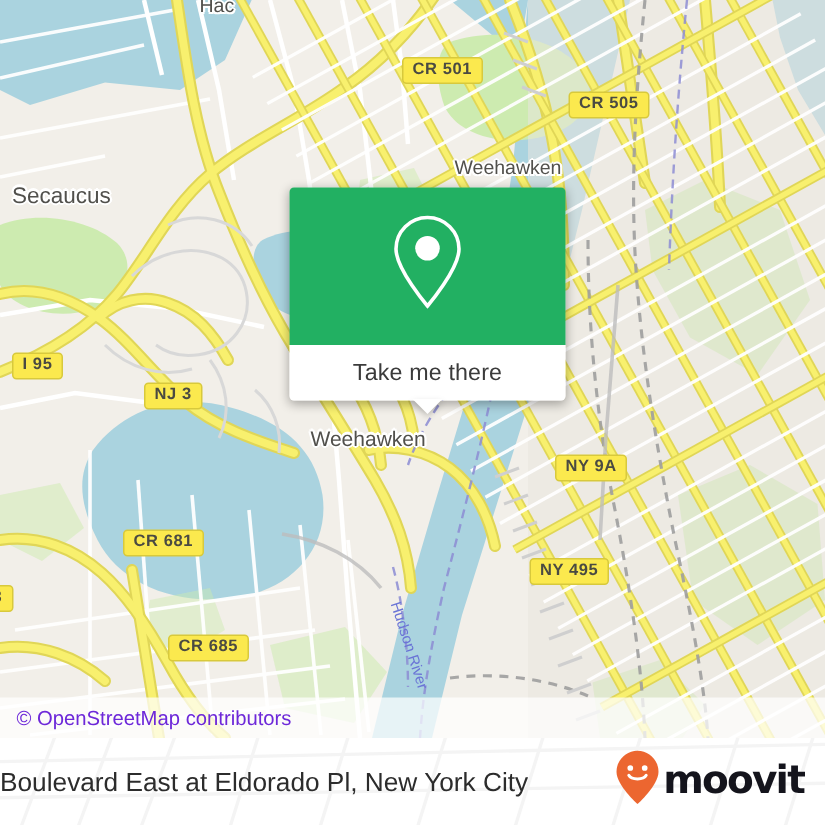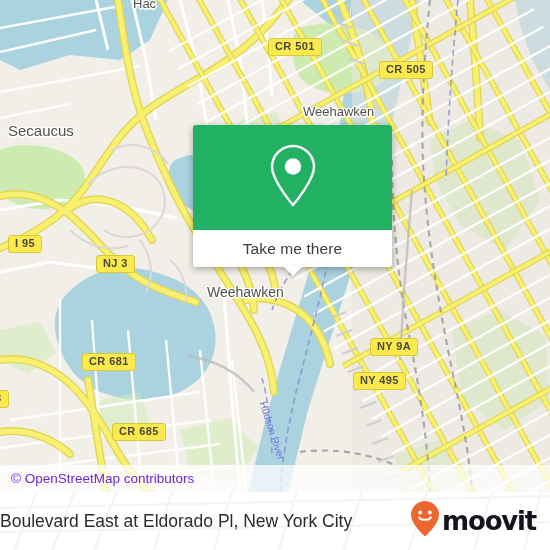--- a/index.html
+++ b/index.html
@@ -75,21 +75,21 @@
     line-height: 13px;
     white-space: nowrap;
     box-sizing: border-box;
   }
 
   
   #callout {
     position: absolute;
     left: 193px;
     top: 125px;
-    width: 199px;
+    width: 184px;
     border-radius: 3px;
     box-shadow: 0 2px 7px rgba(0,0,0,0.33);
     overflow: visible;
     background: transparent;
   }
   #callout-head {
     height: 105px;
     background: #22b062;
     border-radius: 3px 3px 0 0;
     display: flex;
@@ -424,21 +424,21 @@
     <div class="place-label" style="left:207px; top:284px; font-size:14px;">Weehawken</div>
 
     <div class="place-label" style="left:133px; top:-4px; font-size:13px;">Hac</div>
 
     <div class="water-label" style="left:268px; top:400px; transform:rotate(72deg); transform-origin:left top;">Hudson River</div>
 
     <div class="shield" style="left:268px; top:38px;">CR 501</div>
     <div class="shield" style="left:379px; top:61px;">CR 505</div>
     <div class="shield" style="left:8px; top:235px;">I 95</div>
     <div class="shield" style="left:96px; top:255px;">NJ 3</div>
-    <div class="shield" style="left:370px; top:303px;margin-top:35px;">NY 9A</div>
+    <div class="shield" style="left:370px; top:303px;">NY 9A</div>
     <div class="shield" style="left:353px; top:372px;">NY 495</div>
     <div class="shield" style="left:82px; top:353px;text-align:center;">CR 681</div>
     <div class="shield" style="left:112px; top:423px;">CR 685</div>
     <div class="shield" style="left:-12px; top:390px;">3</div>
 
     <div id="callout">
       <div id="callout-head">
         <span>
           <svg width="54" height="66" viewBox="0 0 54 66" fill="none" xmlns="http://www.w3.org/2000/svg">
             <path d="M27 3 C15.4 3 6 12.4 6 24 C6 37.5 27 62 27 62 C27 62 48 37.5 48 24 C48 12.4 38.6 3 27 3 Z" stroke="#ffffff" stroke-width="2.4" fill="none"></path>

